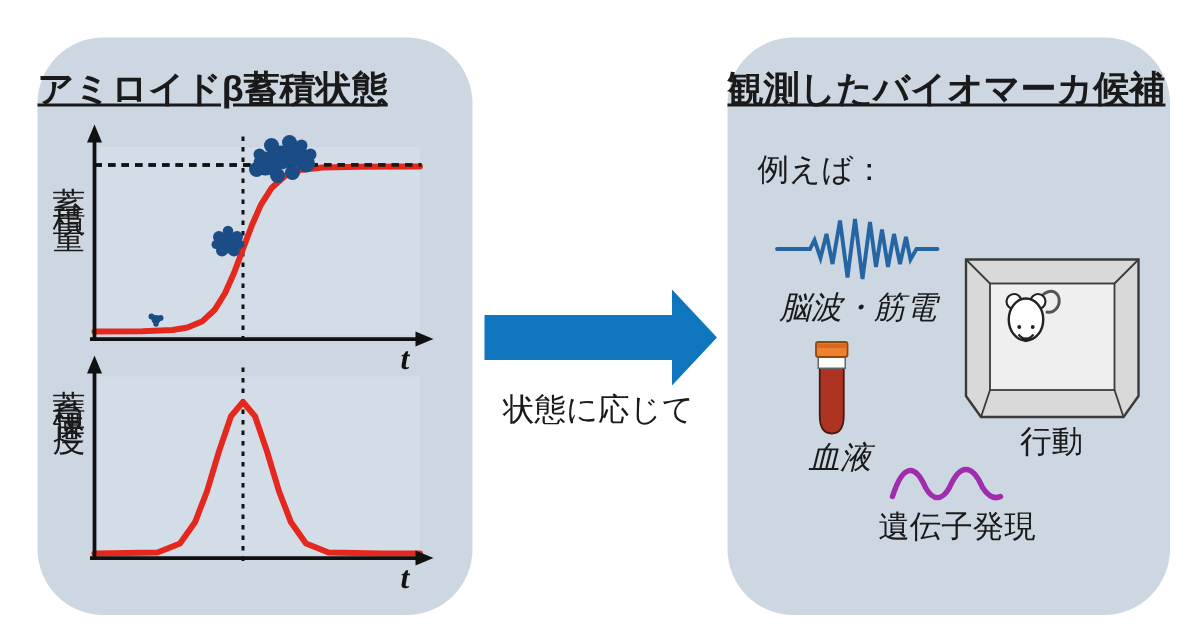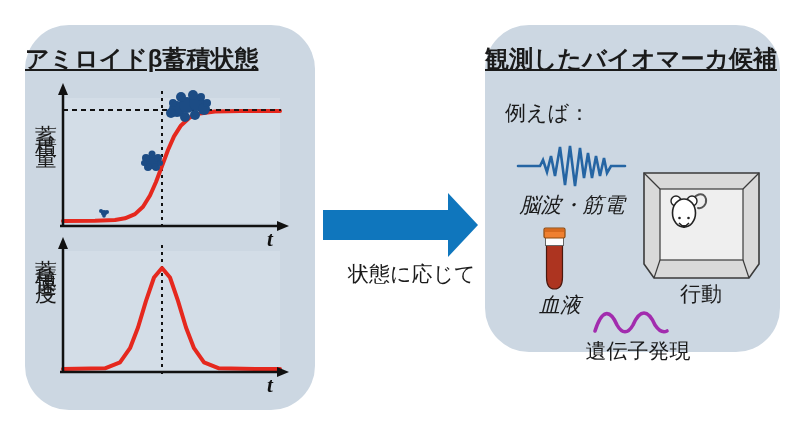--- a/index.html
+++ b/index.html
@@ -2,36 +2,36 @@
 <html><head>
 <meta charset="utf-8">
 <style>
   html,body { margin:0; padding:0; background:#ffffff; }
   .stage {
     position:relative; width:800px; height:428px; background:#ffffff;
     font-family:"Liberation Sans", sans-serif; color:#1a1a1a; overflow:hidden;
   }
   .panel { position:absolute; background:#ccd7e2; border-radius:44px; }
   .panel.left  { left:25px;  top:25px; width:290px; height:385px; }
-  .panel.right { left:485px; top:25px; width:295px; height:327px; }
+  .panel.right { left:485px; top:25px; width:295px; height:385px; }
   .panel-title {
     position:absolute; top:18px; left:0; width:100%; text-align:left;
     font-weight:bold; font-size:24px; margin:0;text-decoration:underline;
   }
   .panel-svg { position:absolute; left:0; top:0; }
   .ylabel {
     position:absolute; left:10px; writing-mode:vertical-rl; text-orientation:upright;
     font-size:22px; line-height:1;
   }
   .ylabel.top    { top:82px;  letter-spacing:12px; }
   .ylabel.bottom { top:217px; letter-spacing:7px; }
   .axis-t { font-family:"Liberation Serif", serif; font-style:italic; font-weight:bold; font-size:21px; fill:#111; }
   .mid-caption {
     position:absolute; left:316px; top:259px; width:166px;
-    text-align:left; font-size:21px; line-height:29px;padding-left:32px;
+    text-align:center; font-size:21px; line-height:29px;
   }
   .arrow-svg { position:absolute; left:320px; top:190px; }
   .intro { position:absolute; left:20px; top:74px; font-size:21px; }
   .item-label { position:absolute; text-align:center; font-size:21px; }
   .label-eeg      { left:17px;  top:166px; width:140px;font-style:italic; }
   .label-blood    { left:30px;  top:266px; width:90px;font-style:italic;  }
   .label-behavior { left:156px; top:255px; width:120px; }
   .label-gene     { left:83px;  top:312px; width:140px; }
 </style>
 </head>

